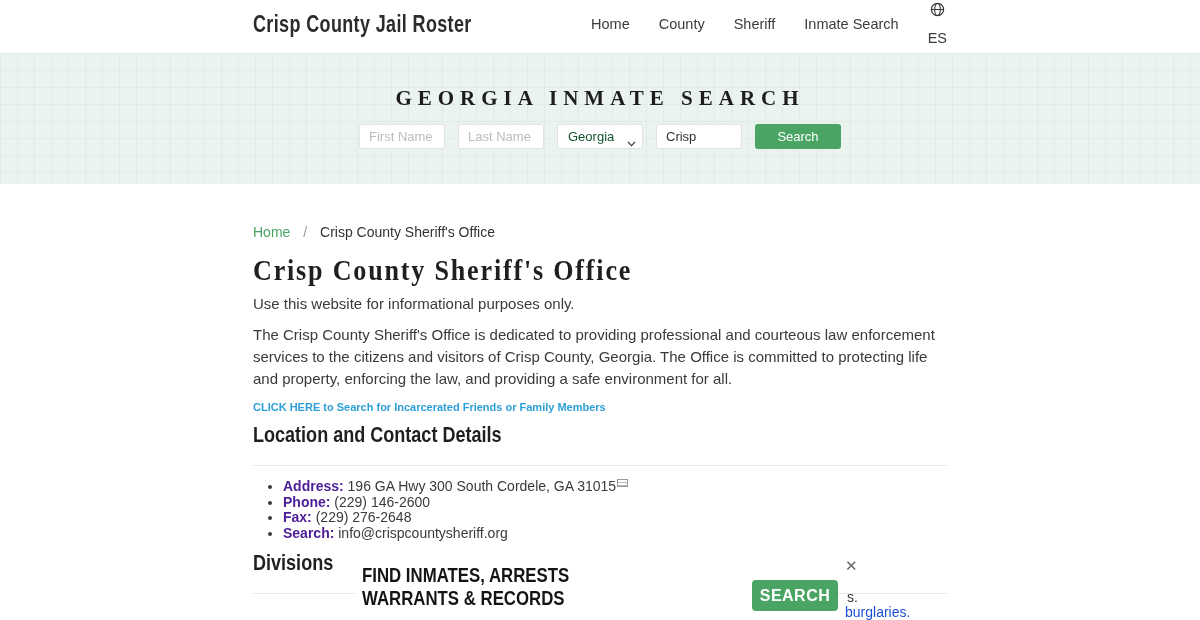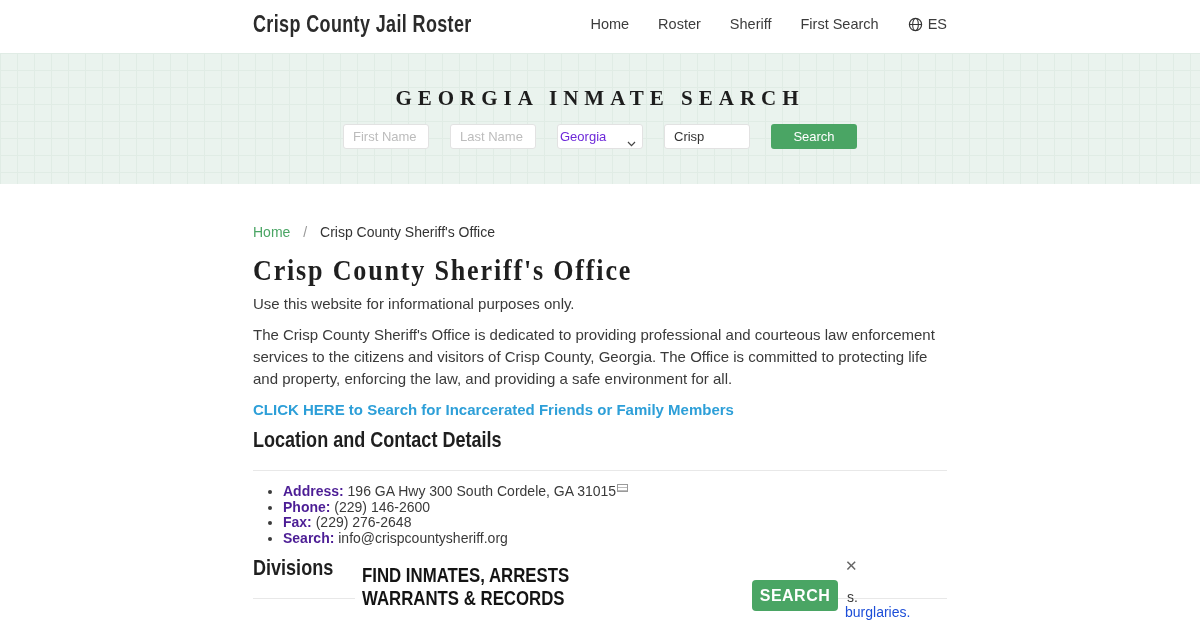--- a/index.html
+++ b/index.html
@@ -7,58 +7,58 @@
               font-family:"Liberation Sans", sans-serif; }
   .page { position:relative; width:1200px; height:620px; background:#fff; }
 
   
   .topbar { height:53px; background:#fff; display:flex; align-items:center;
             justify-content:space-between; padding:0 253px 5px 253px; }
   .site-title { font-size:23px; font-weight:bold; color:#2b2b2b; letter-spacing:.5px;
                 transform:scaleX(.78); transform-origin:left center; white-space:nowrap; }
   .nav { display:flex; align-items:center; gap:29px; font-size:14.5px; color:#3c3c3c; white-space:nowrap; }
   .nav-item { cursor:pointer; color:#3c3c3c; text-decoration:none; }
-  .lang { display:flex; align-items:center; gap:5px; cursor:pointer; }
+  .lang { display:flex; align-items:center; gap:13px; cursor:pointer;flex-direction:column; }
   .lang svg { display:block; }
 
   
   .hero { height:131px; text-align:center;
           background-color:#eaf3ee;
           background-image:
             linear-gradient(#e0ece5 1px, transparent 1px),
             linear-gradient(90deg,#e0ece5 1px, transparent 1px),
             linear-gradient(#d7e7dd 1px, transparent 1px),
             linear-gradient(90deg,#d7e7dd 1px, transparent 1px);
           background-size:17px 17px,17px 17px,51px 51px,51px 51px; }
   .hero-title { padding-top:33px; font-family:"Liberation Serif", serif; font-weight:bold;
                 font-size:21px; letter-spacing:6px; color:#1d1d1d; }
-  .hero-form { margin-top:13px; display:flex; justify-content:center; gap:21px; }
+  .hero-form { margin-top:13px; display:flex; justify-content:center; gap:13px; }
   .hero-form input, .hero-form select, .hero-form button {
       height:25px; font-size:13px; border-radius:3px; outline:none;
       font-family:"Liberation Sans", sans-serif; }
   .hero-form input { width:86px; border:1px solid #e2e2e2; background:#fff;
                      padding:0 9px; color:#333; }
   .hero-form input::placeholder { color:#bcbcbc; }
   .select-wrap { position:relative; width:86px; }
   .select-wrap select { width:86px; border:1px solid #e2e2e2; background:#fff;
-      padding:0 2px; color:#6d28d9; appearance:none; -webkit-appearance:none; }
+      padding:0 10px; color:#14532d; appearance:none; -webkit-appearance:none; }
   .select-wrap .chev { position:absolute; right:7px; top:9px; pointer-events:none; }
   .search-btn { width:86px; border:none; background:#4aa564; color:#fff; cursor:pointer; }
 
   
   .content { position:relative; margin-left:253px; width:694px; color:#3a3a3a; }
   .breadcrumb { margin-top:40px; font-size:14px; color:#333; }
   .breadcrumb .bc-home { color:#4aa564; text-decoration:none; cursor:pointer; }
   .breadcrumb .bc-sep { color:#999; margin:0 9px; }
   h1.page-title { margin-top:14px; font-family:"Liberation Serif", serif; font-weight:bold;
       font-size:29px; letter-spacing:2px; color:#1f1f1f; white-space:nowrap;
       transform:scaleX(.9); transform-origin:left center; }
   .disclaimer { margin-top:8px; font-size:15px; }
   .intro { margin-top:12px; font-size:15px; line-height:22px; }
-  .blue-link { display:block; margin-top:11px; font-size:15px; font-weight:bold;
+  .blue-link { display:block; margin-top:11px; font-size:11px; font-weight:bold;
                color:#2d9fd8; text-decoration:none; cursor:pointer; }
   h2.section { margin-top:9px; font-size:22px; font-weight:bold; color:#1f1f1f;
       white-space:nowrap; transform:scaleX(.82); transform-origin:left center; }
   hr.divider { border:none; border-top:1px solid #e8e8e8; margin-top:17px; }
   ul.contact-list { margin:13px 0 0 0; padding-left:30px; list-style:disc;
       font-size:14px; line-height:15.5px; color:#3a3a3a; }
   ul.contact-list b { color:#4c1d95; }
   .footnote-box { display:inline-block; width:11px; height:8px; border:1px solid #9a9a9a;
       vertical-align:4px; margin-left:1px;
       background:linear-gradient(#fff 0 2px,#bbb 2px 3px,#fff 3px 5px,#bbb 5px 6px,#fff 6px 8px); }
@@ -80,23 +80,23 @@
 </style>
 </head>
 <body>
 
 <div class="page">
 
   <div class="topbar">
     <div class="site-title">Crisp County Jail Roster</div>
     <div class="nav">
       <a class="nav-item">Home</a>
-      <a class="nav-item">Roster</a>
+      <a class="nav-item">County</a>
       <a class="nav-item">Sheriff</a>
-      <a class="nav-item">First Search</a>
+      <a class="nav-item">Inmate Search</a>
       <span class="lang">
         <span>
           <svg width="15" height="15" viewBox="0 0 16 16">
             <circle cx="8" cy="8" r="6.5" fill="none" stroke="#333" stroke-width="1.3"></circle>
             <ellipse cx="8" cy="8" rx="3" ry="6.5" fill="none" stroke="#333" stroke-width="1.1"></ellipse>
             <line x1="1.5" y1="8" x2="14.5" y2="8" stroke="#333" stroke-width="1.1"></line>
           </svg>
         </span>
         <span>ES</span>
       </span>

